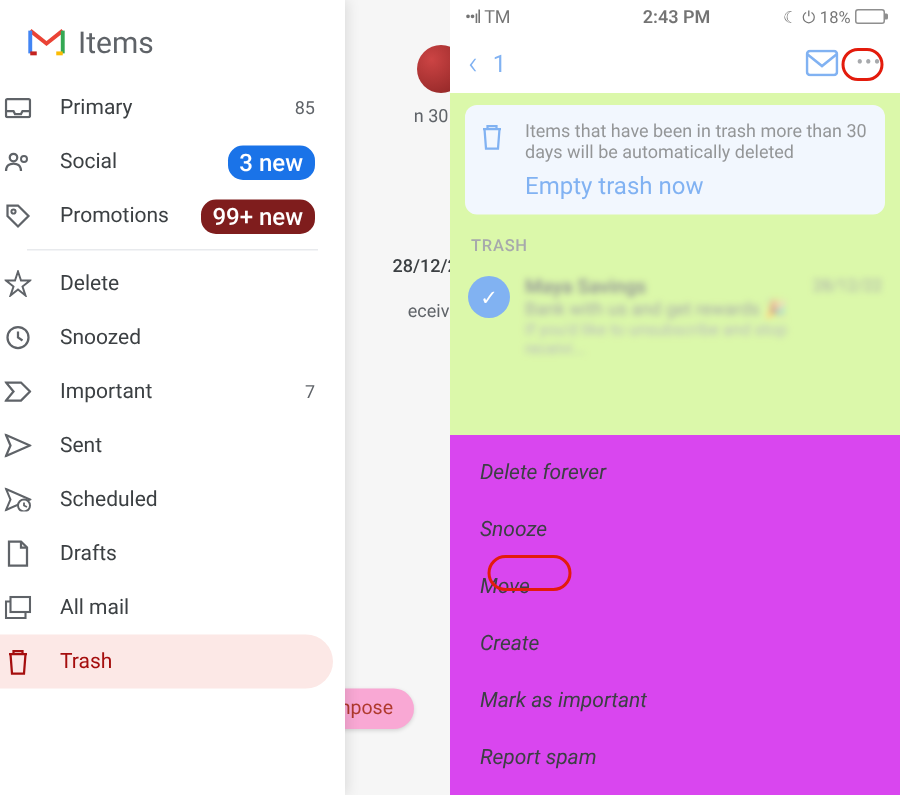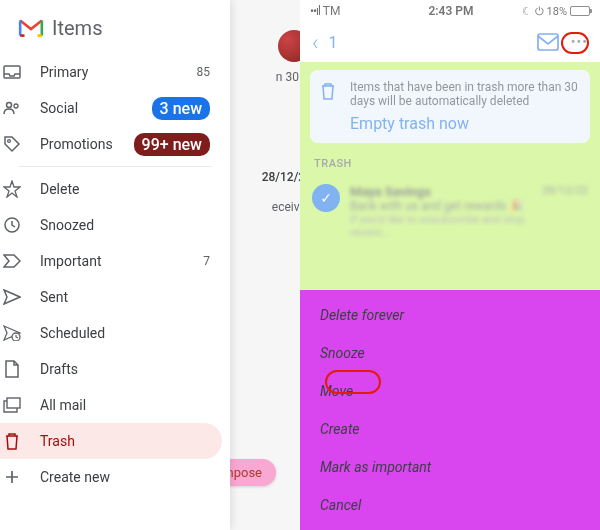--- a/index.html
+++ b/index.html
@@ -191,28 +191,20 @@
             </span>
           <span>All mail</span>
         </li>
         <li class="trash">
           <span class="nic">
               <svg width="16" height="18" viewBox="0 0 16 18">
                 <path d="M2 4 L14 4 M5 4 L5 2 L11 2 L11 4 M3 4 L4 17 L12 17 L13 4" fill="none" stroke="#a50e0e" stroke-width="1.5"></path>
               </svg>
             </span>
           <span>Trash</span>
-        </li>
-        <li>
-          <span class="nic">
-              <svg width="16" height="16" viewBox="0 0 16 16">
-                <path d="M8 2 L8 14 M2 8 L14 8" stroke="#5f6368" stroke-width="1.7"></path>
-              </svg>
-            </span>
-          <span>Create new</span>
         </li>
       </ul>
     </div>
   </div>
 
   <div class="right">
     <div class="statusbar">
       <span class="sb-left"><span style="letter-spacing:-1px">••ıl</span> <span>TM</span></span>
       <span class="sb-center">2:43 PM</span>
       <span class="sb-right"><span>☾</span> ⏻ <span>18%</span><span class="battery"><span class="bfill"></span></span></span>
@@ -254,20 +246,21 @@
     </div>
 
     <div class="overlay-film"></div>
 
     <div class="sheet">
       <div class="sheet-item">Delete forever</div>
       <div class="sheet-item">Snooze</div>
       <div class="sheet-item">Move</div>
       <div class="sheet-item">Create</div>
       <div class="sheet-item">Mark as important</div>
+      <div class="sheet-item">Report spam</div>
       <div class="sheet-item">Cancel</div>
     </div>
   </div>
 </div>
 
 <div class="oval-red oval-trash"></div>
 <div class="oval-red oval-move"></div>
 <div class="oval-red oval-more"></div>
 
 </body></html>

